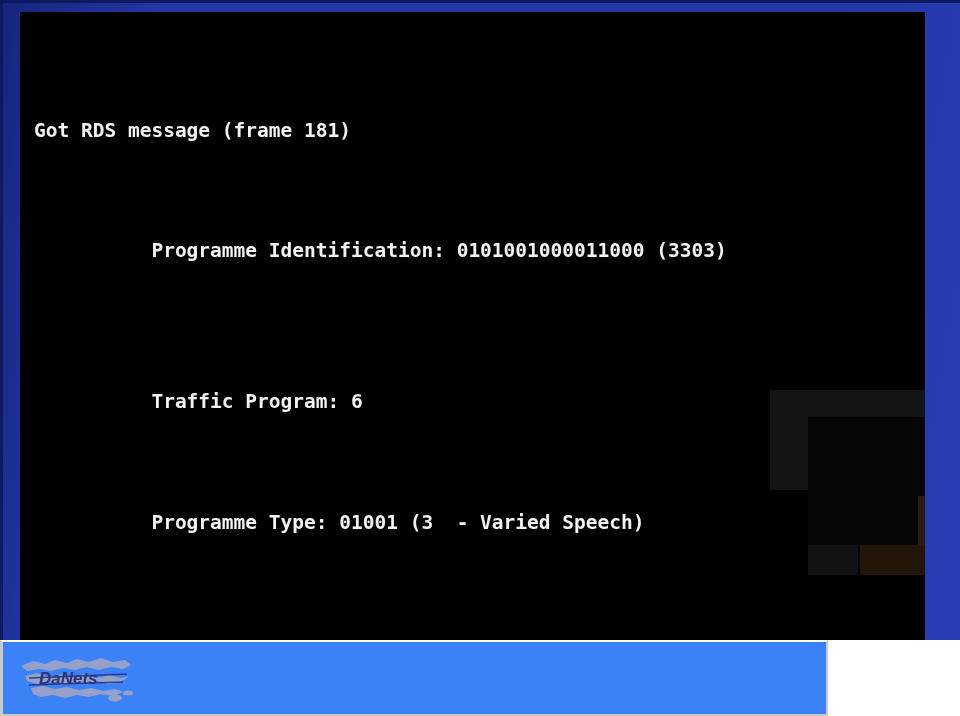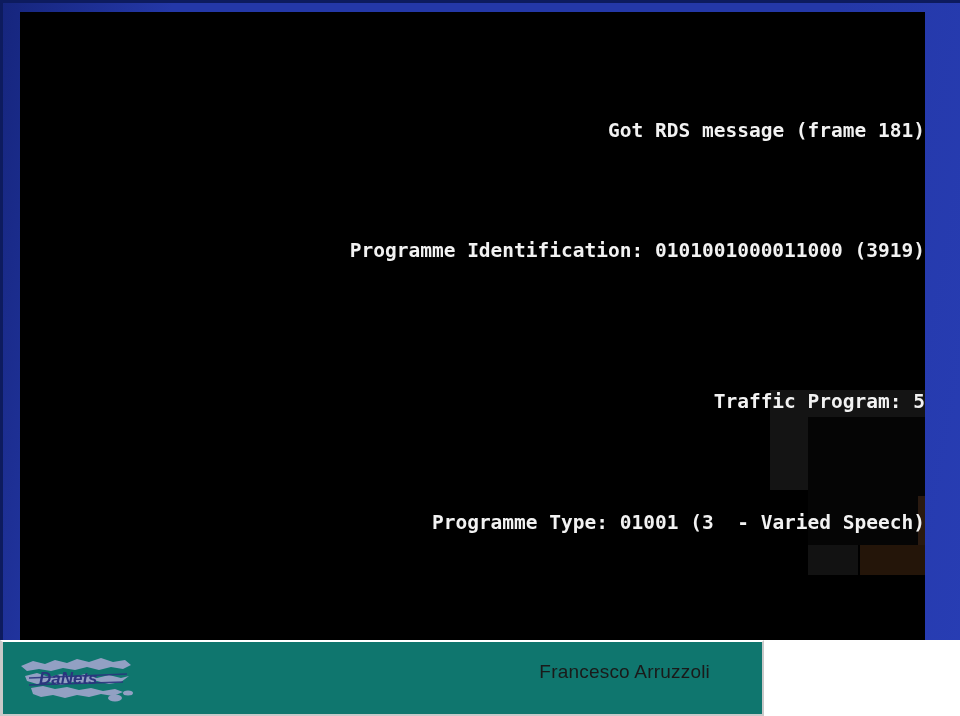--- a/index.html
+++ b/index.html
@@ -53,21 +53,20 @@
   
   #console {
     position: absolute;
     left: 17px;
     top: 9px;
     width: 905px;
     height: 679px;
     background: #000000;
     overflow: hidden;
     z-index: 2;
-    text-align: right;
   }
 
   
   .artifact {
     position: absolute;
     pointer-events: none;
   }
   #artifact-a { left: 750px; top: 378px; width: 168px; height: 100px; background: #141414; }
   #artifact-b { left: 788px; top: 405px; width: 117px; height: 128px; background: #050505; }
   #artifact-c { left: 898px; top: 484px; width: 30px;  height: 57px;  background: #2a1a10; }
@@ -87,23 +86,23 @@
   }
   .line { display: block; min-height: 30.2px; }
   .c-white { color: #f2f2f2; }
   .c-red   { color: #e01414; }
 
   
   #footer {
     position: absolute;
     left: 0;
     top: 640px;
-    width: 764px;
+    width: 828px;
     height: 76px;
-    background: #0f766e;
+    background: #3b82f6;
     box-sizing: border-box;
     border-top: 2px solid #ffffff;
     border-left: 3px solid #c9c9c9;
     border-right: 2px solid #c9c9c9;
     border-bottom: 2px solid #c9c9c9;
   }
 
   #logo {
     position: absolute;
     left: 12px;
@@ -135,24 +134,24 @@
       <div class="artifact" id="artifact-a"></div>
       <div class="artifact" id="artifact-b"></div>
       <div class="artifact" id="artifact-c"></div>
       <div class="artifact" id="artifact-d"></div>
       <div class="artifact" id="artifact-e"></div>
 
       <div id="console-text">
 
         <span class="line c-white">Got RDS message (frame 181)</span>
 
-        <span class="line c-white">          Programme Identification: 0101001000011000 (3919)</span>
-
-
-        <span class="line c-white">          Traffic Program: 5</span>
+        <span class="line c-white">          Programme Identification: 0101001000011000 (3303)</span>
+
+
+        <span class="line c-white">          Traffic Program: 6</span>
 
         <span class="line c-white">          Programme Type: 01001 (3  - Varied Speech)</span>
 
         
 
         
 
         
 
         
@@ -198,17 +197,16 @@
           <ellipse cx="113" cy="43" rx="5" ry="2.5"></ellipse>
         </g>
         <g stroke="#2b357e" stroke-width="1.6" fill="none" opacity="0.9">
           <path d="M14 28 L112 24"></path>
           <path d="M14 35 L108 32"></path>
         </g>
         <text x="24" y="34" font-family="'Liberation Sans', sans-serif" font-size="17" font-weight="bold" font-style="italic" fill="#2b357e">DaNets</text>
       </svg>
     </div>
 
-    <div id="presenter-name">Francesco Arruzzoli</div>
 
   </div>
 
 </div>
 
 </body></html>

